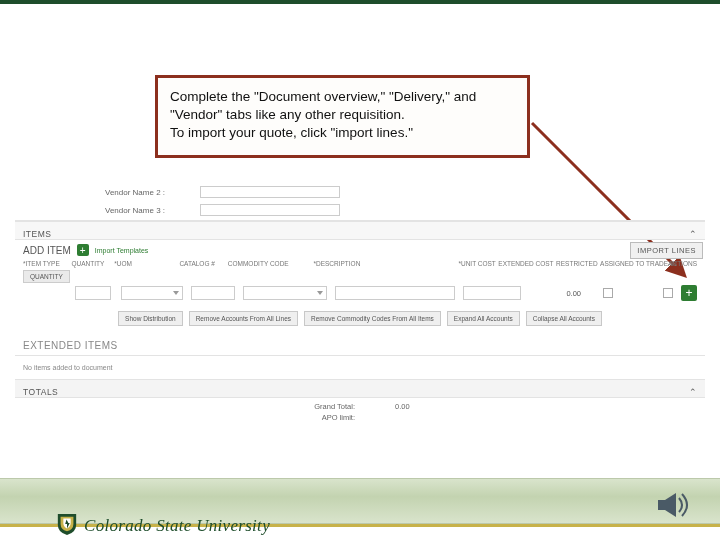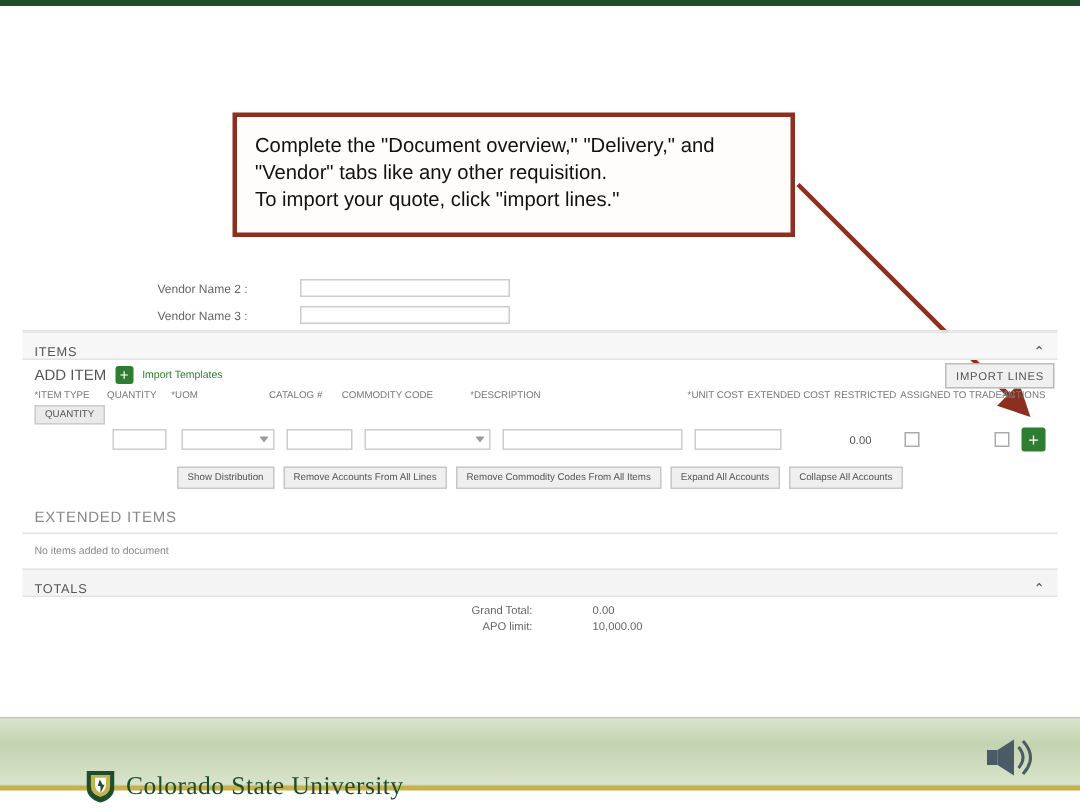--- a/index.html
+++ b/index.html
@@ -74,22 +74,22 @@
   .footer-band { position:absolute; left:0; right:0; bottom:16px; height:46px; }
   .footer-band::before {
     content:""; position:absolute; inset:0;
     background: linear-gradient(#d9e4cc 0%, #c3d3b0 40%, #d9e4cc 100%);
     border-top:1px solid #bcc9ab; border-bottom:1px solid #bcc9ab;
   }
   .footer-band::after{
     content:""; position:absolute; left:0; right:0; bottom:-3px; height:3px; background:#c7b24a;
   }
   .csu {
-    position:absolute; left:56px; bottom:4px; display:flex; align-items:center; gap:6px; z-index:2;
-    font-family: Georgia, "Times New Roman", serif; 
+    position:absolute; left:56px; bottom:4px; display:flex; align-items:flex-end; gap:6px; z-index:2;
+    font-family: Georgia, "Times New Roman", serif; font-style: italic; 
   }
   .csu .shield{ width:22px;height:24px; }
   .csu .shield svg{width:100%;height:100%;}
   .csu .wordmark { color:#1e4d2b; font-size:17px; letter-spacing:.3px; }
 
   
   .speaker { position:absolute; right:26px; bottom:20px; width:40px; height:30px; z-index:3; }
 </style>
 </head>
 <body>
@@ -193,21 +193,20 @@
 
     <div class="panel" style="background:#f4f4f4;">
       <span>TOTALS</span>
       <span class="chev">⌃</span>
     </div>
 
     <div class="totals-block">
       <div class="lab">Grand Total:</div>
       <div class="val">0.00</div>
       <div class="lab">APO limit:</div>
-      <div class="val">10,000.00</div>
     </div>
   </div>
 
   <div class="footer-band"></div>
   <div class="csu">
     <span class="shield">
       <svg viewBox="0 0 24 26">
         <path d="M2 2 H22 V14 Q22 22 12 25 Q2 22 2 14 Z" fill="#1e4d2b"></path>
         <path d="M5 5 H19 V13 Q19 19 12 21 Q5 19 5 13 Z" fill="#c7b24a"></path>
         <path d="M8 7 H16 V12 Q16 16 12 18 Q8 16 8 12 Z" fill="#fff"></path>

